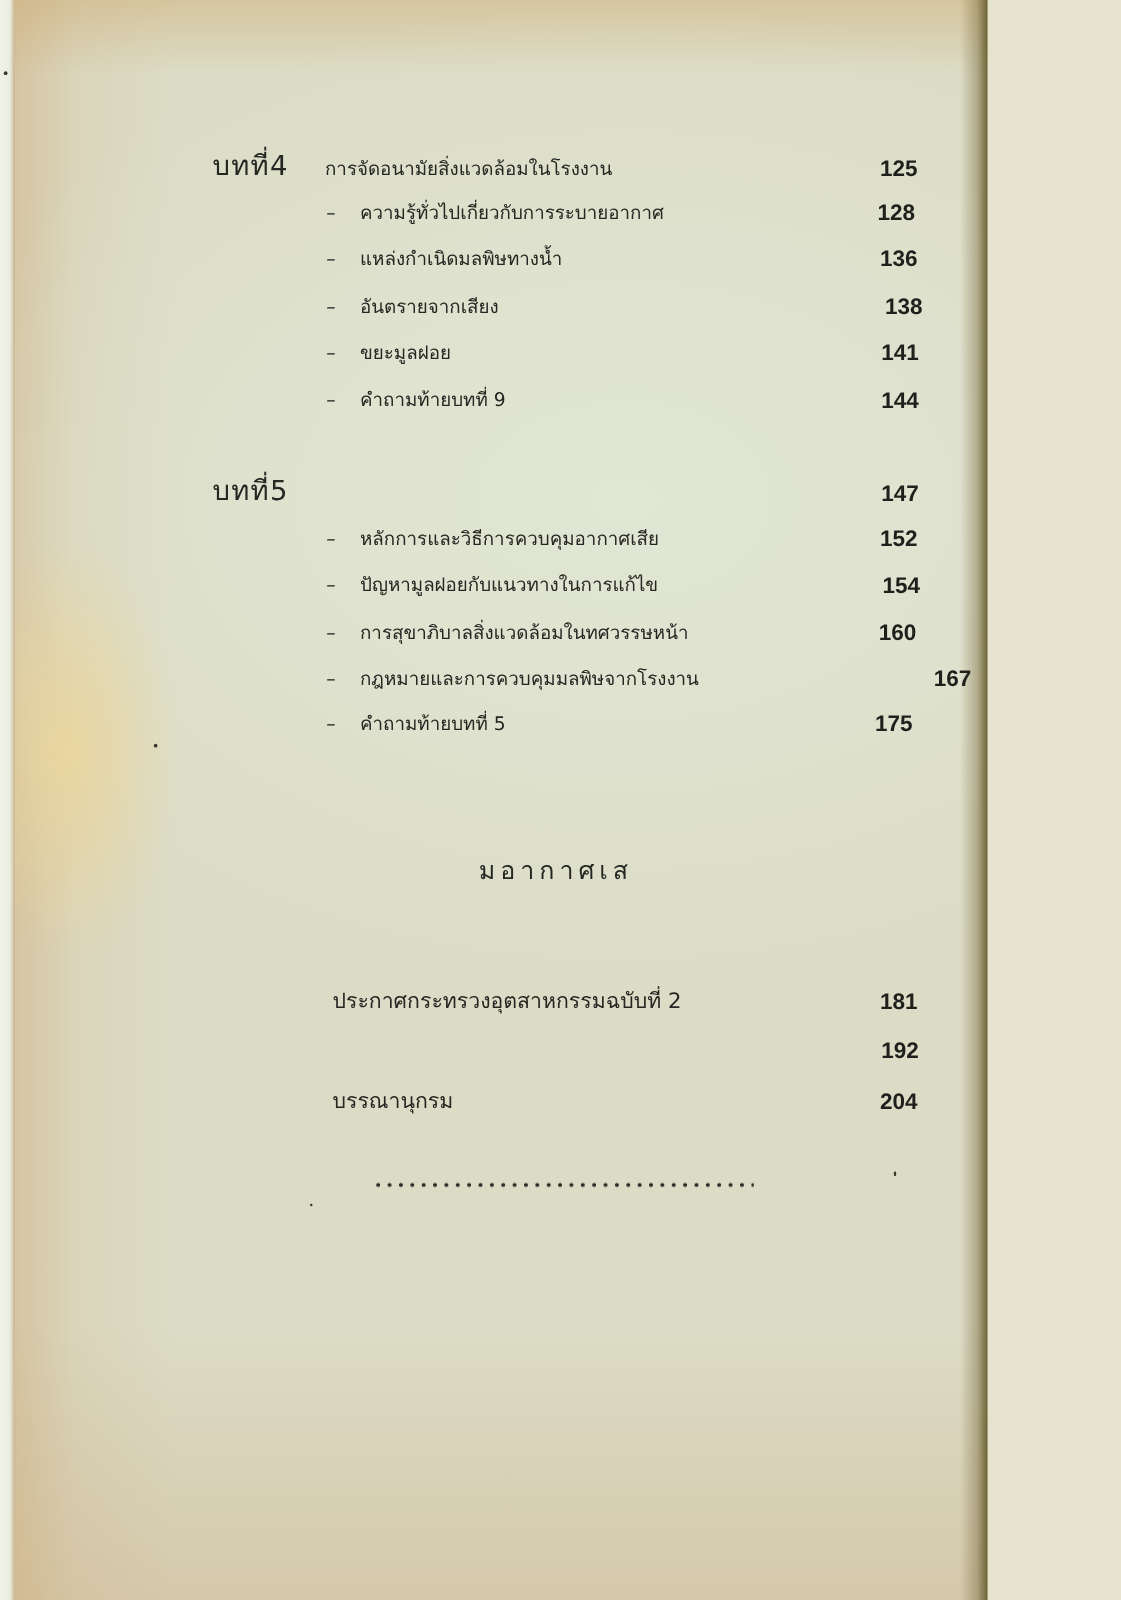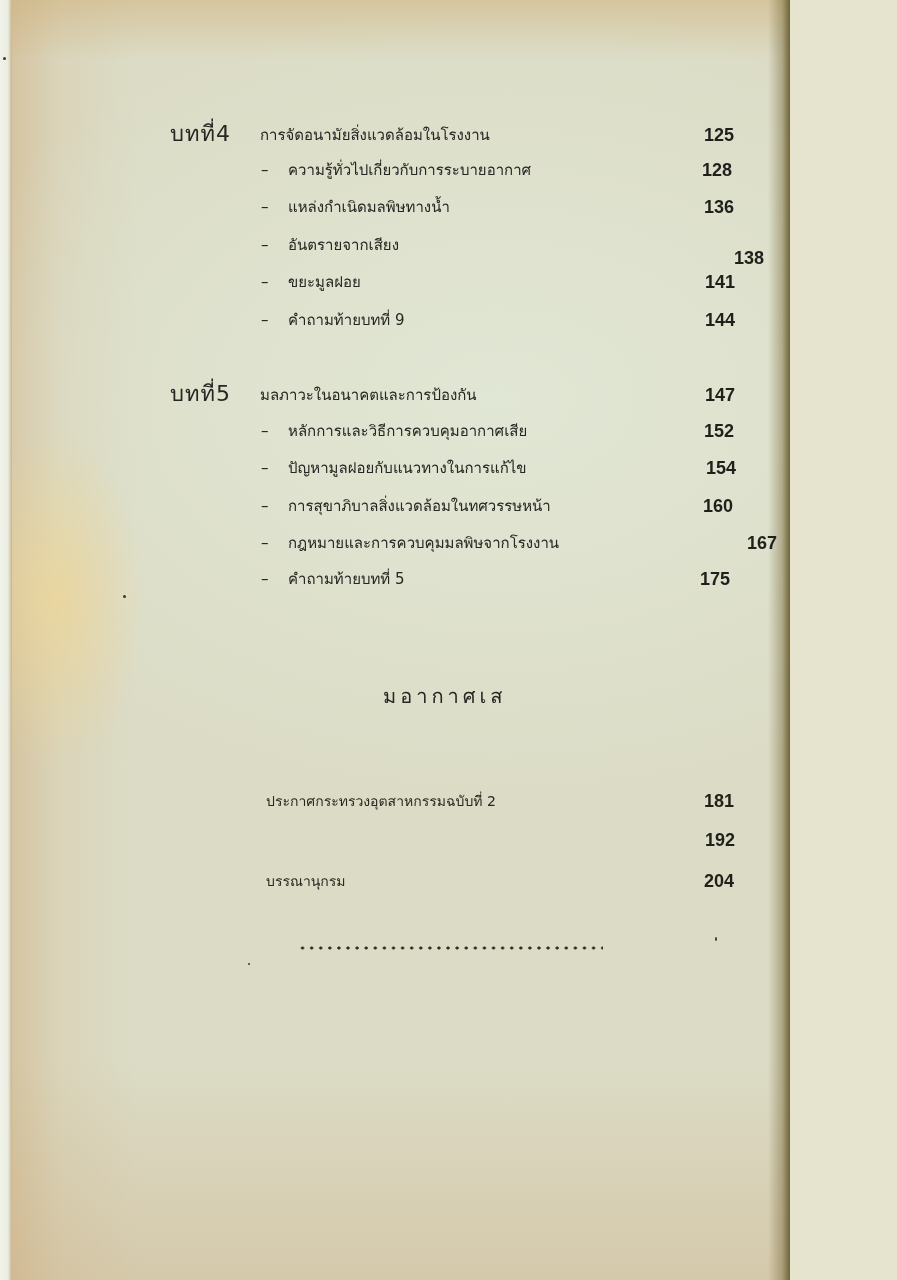--- a/index.html
+++ b/index.html
@@ -108,21 +108,21 @@
     .appendix-row {
       position: absolute;
       left: 0;
       width: 897px;
       height: 26px;
     }
     .appendix-title {
       position: absolute;
       left: 266px;
       top: 0;
-      font-size: 14px;
+      font-size: 17px;
       line-height: 22px;
       color: #262622;
     }
     .end-rule {
       position: absolute;
       left: 298px;
       top: 943px;
       width: 305px;
       height: 10px;
       background-image: radial-gradient(circle, #2a2a26 1.3px, rgba(0,0,0,0) 1.8px);
@@ -161,38 +161,37 @@
       <span class="page-num" style="left:702px;">128</span>
     </div>
     <div class="sub-row" style="top:196px;">
       <span class="dash">–</span>
       <span class="sub-title">แหล่งกำเนิดมลพิษทางน้ำ</span>
       <span class="page-num" style="left:704px;">136</span>
     </div>
     <div class="sub-row" style="top:234px;">
       <span class="dash">–</span>
       <span class="sub-title">อันตรายจากเสียง</span>
-      <span class="page-num" style="left:734px;margin-top:13px;">138</span>
+      <span class="page-num" style="left:708px;">138</span>
     </div>
     <div class="sub-row" style="top:271px;">
       <span class="dash">–</span>
       <span class="sub-title">ขยะมูลฝอย</span>
       <span class="page-num" style="left:705px;">141</span>
     </div>
     <div class="sub-row" style="top:309px;">
       <span class="dash">–</span>
       <span class="sub-title">คำถามท้ายบทที่ 9</span>
       <span class="page-num" style="left:705px;">144</span>
     </div>
   </div>
 
   <div>
     <div class="chapter-row" style="top:380px;">
       <span class="chapter-label">บทที่5</span>
-      <span class="chapter-title">มลภาวะในอนาคตและการป้องกัน</span>
       <span class="page-num" style="left:705px;top:4px;">147</span>
     </div>
 
     <div class="sub-row" style="top:420px;">
       <span class="dash">–</span>
       <span class="sub-title">หลักการและวิธีการควบคุมอากาศเสีย</span>
       <span class="page-num" style="left:704px;">152</span>
     </div>
     <div class="sub-row" style="top:457px;">
       <span class="dash">–</span>

